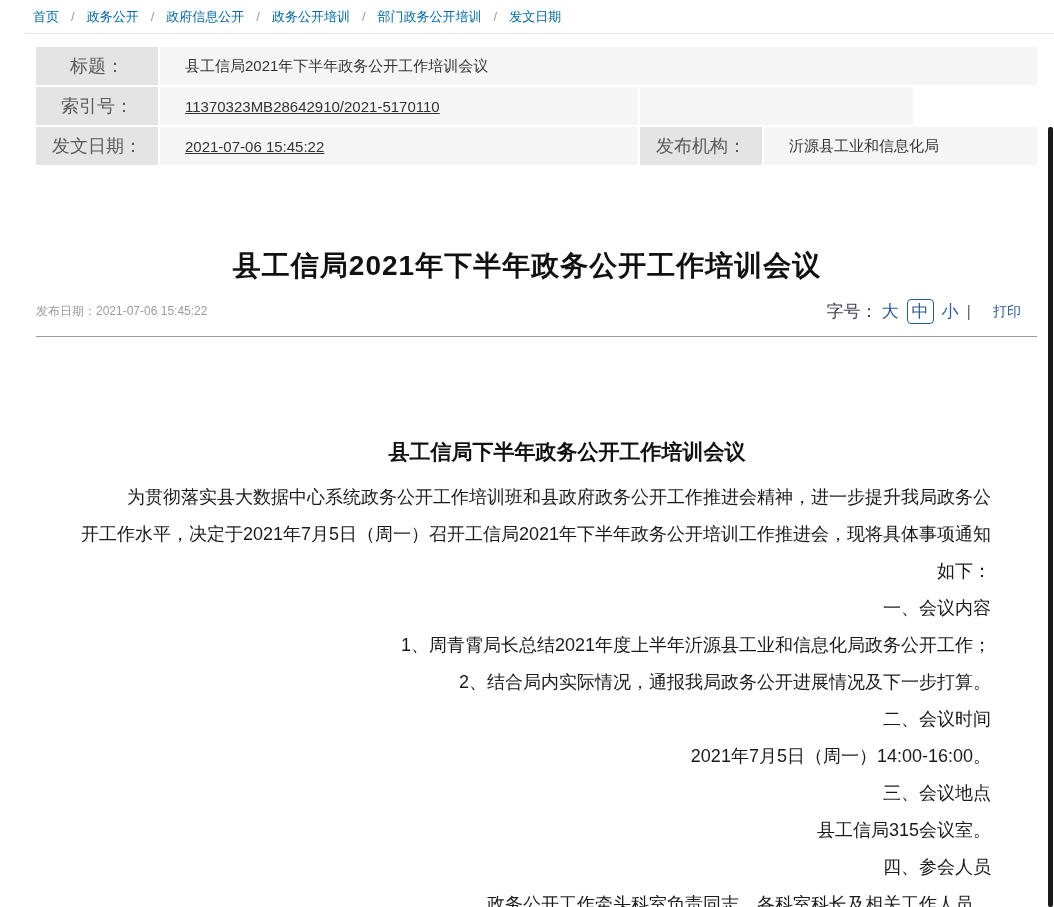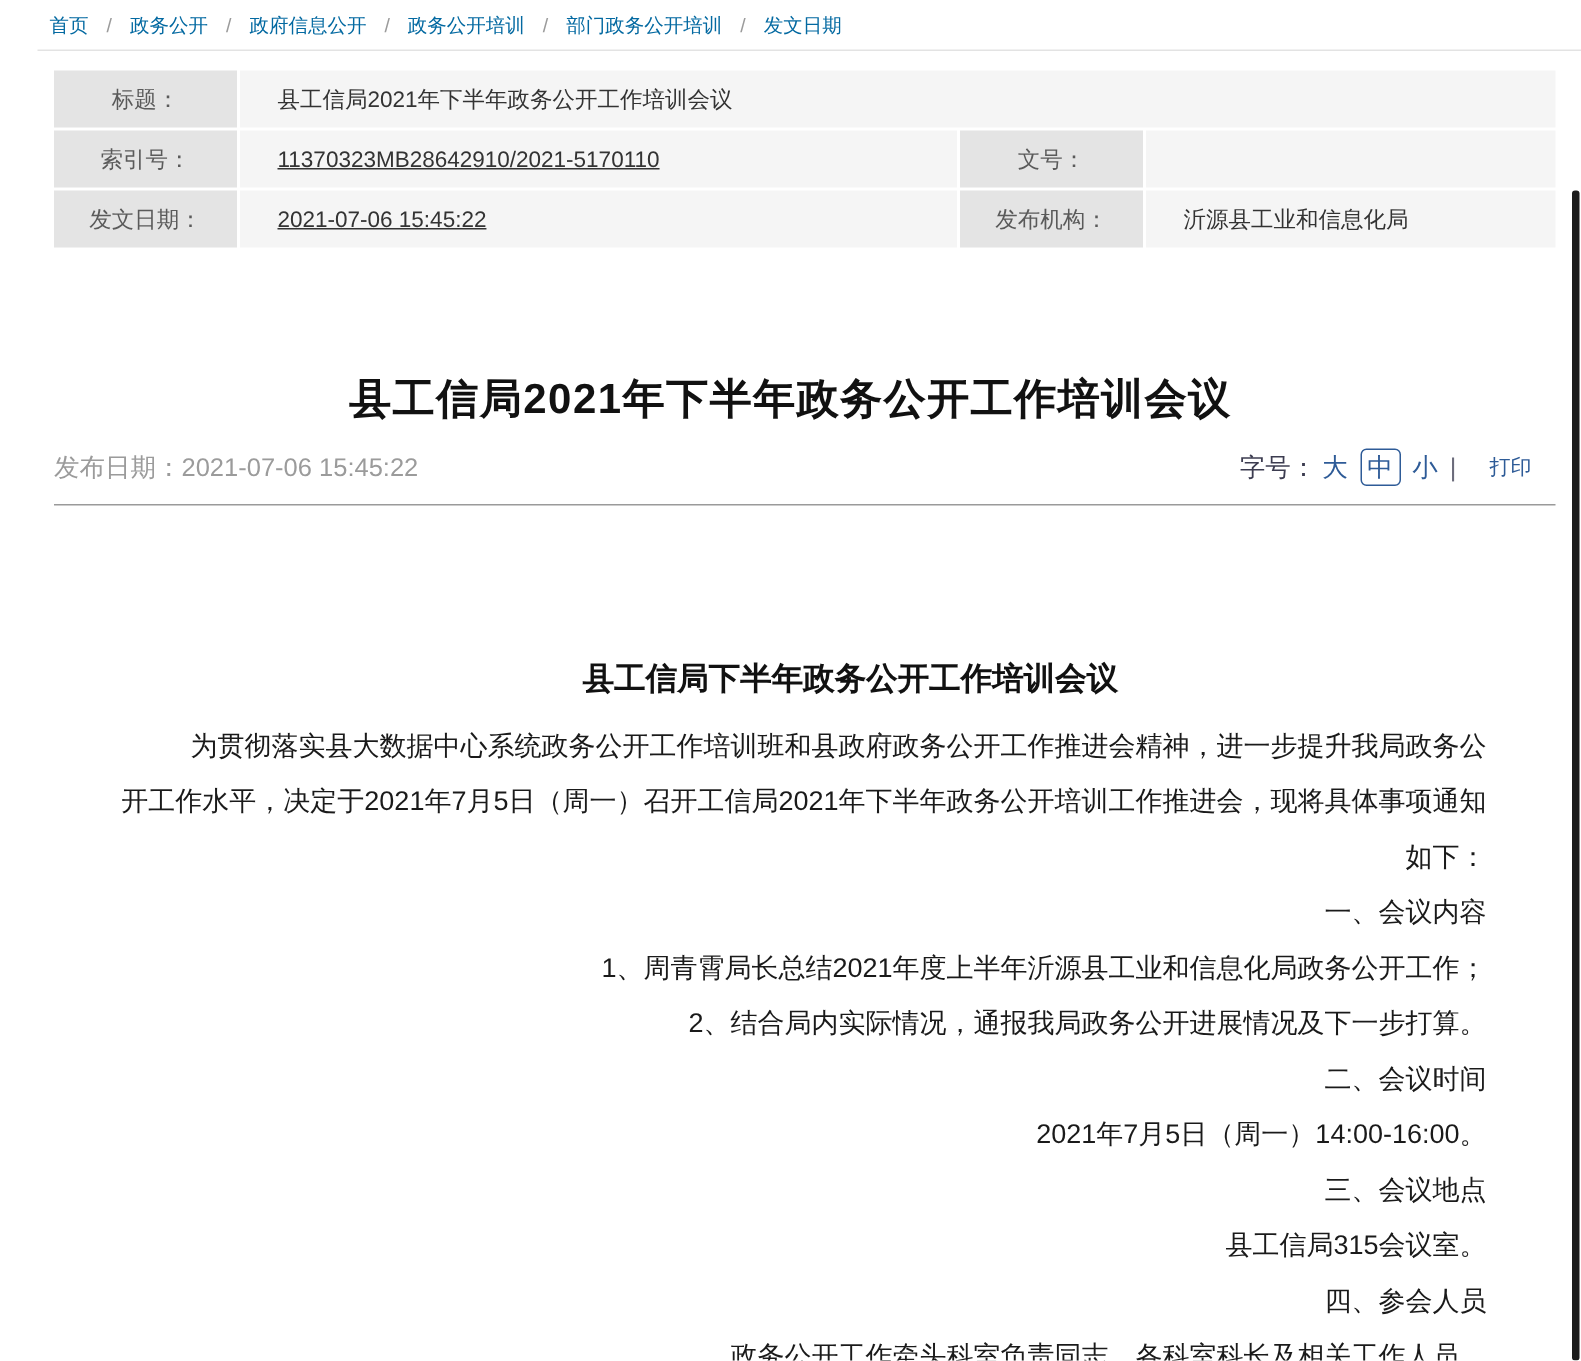--- a/index.html
+++ b/index.html
@@ -23,21 +23,21 @@
   .top-divider {
     position: absolute; top: 33px; left: 25px; right: 0;
     border-top: 1px solid #e3e3e3; height: 0;
   }
 
   
   .meta-table { position: absolute; top: 47px; left: 36px; width: 1001px; }
   .meta-row { display: flex; margin-bottom: 2px; }
   .meta-label {
     flex: none; width: 122px; height: 38px; margin-right: 2px;
-    background: var(--label_bg); color: #5a5a5a; font-size: 15px;
+    background: var(--label_bg); color: #5a5a5a; font-size: 18px;
     display: flex; align-items: center; justify-content: center;
   }
   .meta-value {
     height: 38px; background: var(--value_bg); color: #333333;
     font-size: 15px; display: flex; align-items: center;
     padding-left: 25px; overflow: hidden; white-space: nowrap;
   }
   .w-wide  { width: 877px; }
   .w-left  { width: 478px; margin-right: 2px; text-decoration: underline; }
   .w-right { width: 273px; }
@@ -45,21 +45,21 @@
   
   .article-title {
     position: absolute; top: 228px; left: 0; width: 100%;
     text-align: center; font-size: 28px; font-weight: bold;
     color: #111111; letter-spacing: 1px;
   }
   .pub-row {
     position: absolute; top: 299px; left: 36px; width: 985px;
     display: flex; justify-content: space-between; align-items: center;
   }
-  .pub-date { color: #9b9b9b; font-size: 17px; }
+  .pub-date { color: #9b9b9b; font-size: 12px; }
   .font-widget { display: flex; align-items: center; font-size: 17px; }
   .fw-label { color: #3c3c50; }
   .fw-size { color: var(--accent); cursor: pointer; margin: 0 4px; }
   .fw-size.active {
     border: 1px solid var(--accent); border-radius: 4px;
     padding: 0 4px; margin: 0 4px;
   }
   .fw-sep { color: #6b6b7b; margin: 0 6px 0 4px; }
   .print-btn { color: var(--accent); font-size: 14px; cursor: pointer; margin-left: 16px; }
   .pub-divider {
@@ -95,21 +95,20 @@
 <div class="top-divider"></div>
 
 <div class="meta-table">
   <div class="meta-row">
     <div class="meta-label">标题：</div>
     <div class="meta-value w-wide">县工信局2021年下半年政务公开工作培训会议</div>
   </div>
   <div class="meta-row">
     <div class="meta-label">索引号：</div>
     <div class="meta-value w-left">11370323MB28642910/2021-5170110</div>
-    <div class="meta-label">文号：</div>
     <div class="meta-value w-right"></div>
   </div>
   <div class="meta-row">
     <div class="meta-label">发文日期：</div>
     <div class="meta-value w-left">2021-07-06 15:45:22</div>
     <div class="meta-label">发布机构：</div>
     <div class="meta-value w-right">沂源县工业和信息化局</div>
   </div>
 </div>
 

